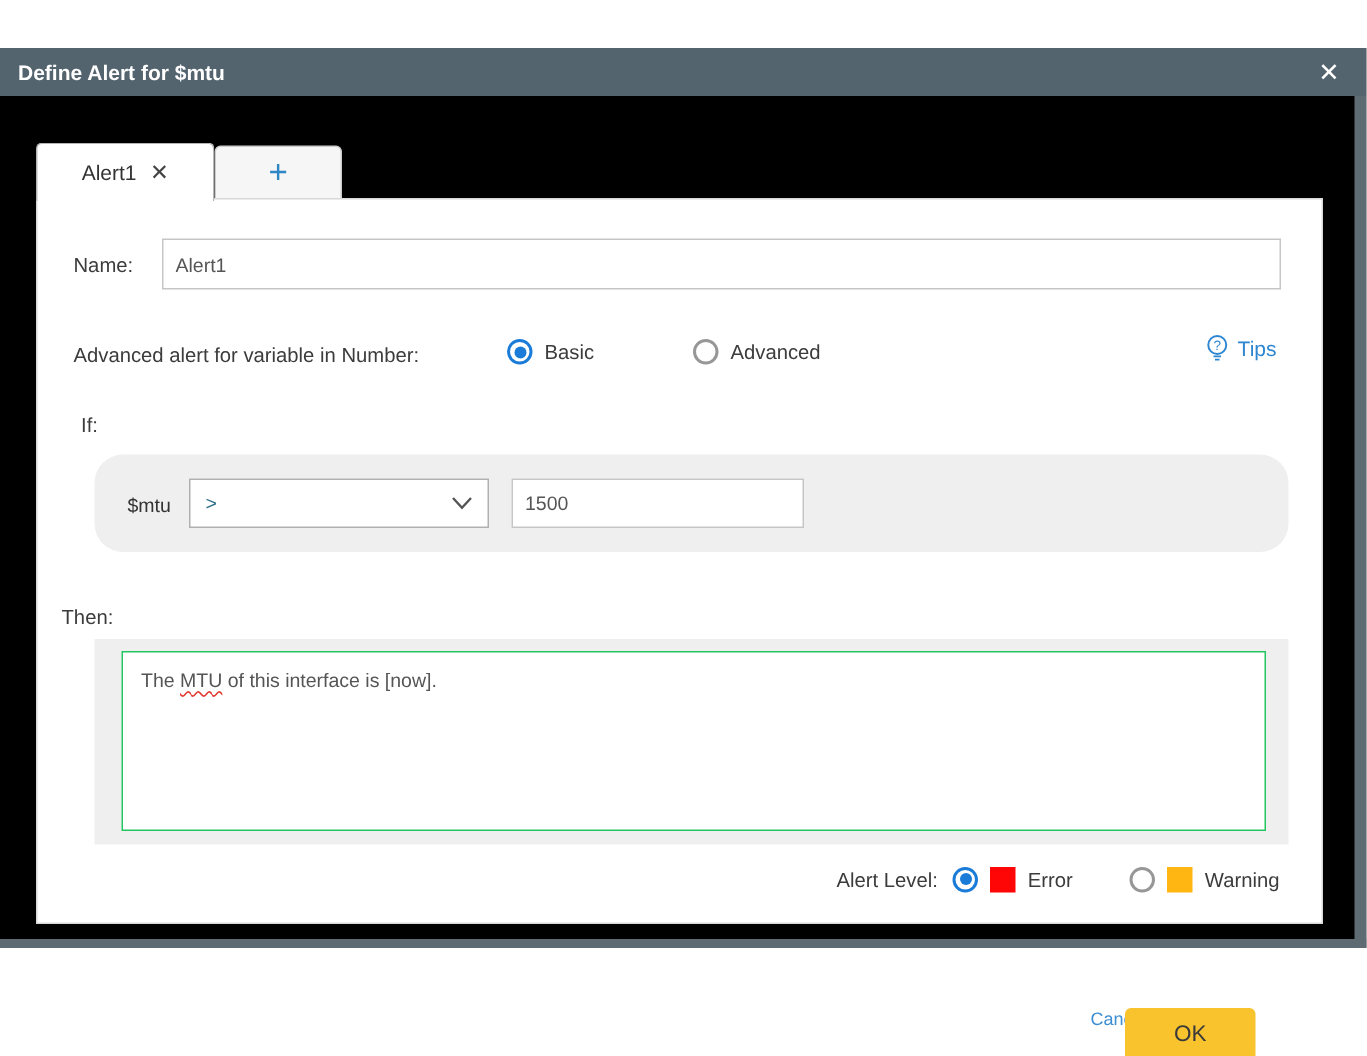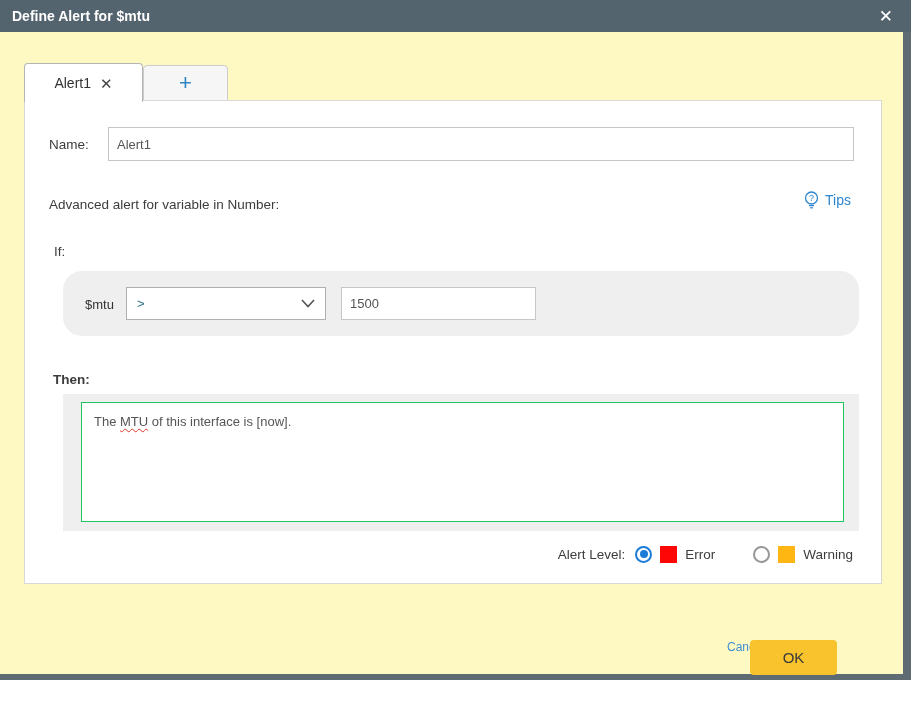--- a/index.html
+++ b/index.html
@@ -5,22 +5,23 @@
   * { box-sizing: border-box; margin: 0; padding: 0; }
   html,body { width: 911px; height: 704px; }
   body {
     font-family: "Liberation Sans", sans-serif;
     background: #fff;
     color: #333;
     overflow: hidden;
   }
   .dialog {
     position: relative;
-    width: 911px; height: 680px;
-    background: #fef9c3;
+    width: 911px; height: 600px;
+    background: #000000;
+    margin-top: 32px;
   }
   
   .backdrop-right { position: absolute; top: 32px; right: 0; width: 8px; bottom: 0; background: #5f6b73; }
   .backdrop-bottom { position: absolute; left: 0; right: 0; bottom: 0; height: 6px; background: #5f6b73; }
 
   
   .titlebar {
     position: absolute; top: 0; left: 0; width: 911px; height: 32px;
     background: #54646e; color: #fff;
     display: flex; align-items: center;
@@ -148,20 +149,26 @@
   <div class="tab tab-plus">
     <span>+</span>
   </div>
 
   <div class="panel">
 
     <span class="lbl" style="left:24px; top:36px;">Name:</span>
     <input class="text-input" style="left: 83px; top: 26px; width: 746px; height: 34px;" value="Alert1">
 
     <span class="lbl" style="left:24px; top:96px;">Advanced alert for variable in Number:</span>
+    <div class="mode-row" style="left:313px; top:93px; position:absolute;">
+      <span class="radio selected"></span>
+      <span class="opt-label mr24">Basic</span>
+      <span class="radio" style="margin-left:42px;"></span>
+      <span class="opt-label">Advanced</span>
+    </div>
 
     <div class="tips" style="top:90px;">
       <svg width="17" height="18" viewBox="0 0 17 18">
         <circle cx="8.5" cy="7" r="6" fill="none" stroke="#2e86d1" stroke-width="1.3"></circle>
         <text x="8.5" y="10.2" font-size="9" fill="#2e86d1" text-anchor="middle" font-family="Liberation Sans, sans-serif">?</text>
         <line x1="6" y1="14.6" x2="11" y2="14.6" stroke="#2e86d1" stroke-width="1.2"></line>
         <line x1="7" y1="16.8" x2="10" y2="16.8" stroke="#2e86d1" stroke-width="1.2"></line>
       </svg>
       <span>Tips</span>
     </div>
@@ -173,21 +180,21 @@
         <span class="op">&gt;</span>
         <span class="chev">
           <svg width="14" height="9" viewBox="0 0 14 9">
               <polyline points="1,1 7,7.5 13,1" fill="none" stroke="#555" stroke-width="1.6"></polyline>
             </svg>
         </span>
       </div>
       <input class="text-input value-input" value="1500" style="">
     </div>
 
-    <span class="lbl" style="left:28px; top:271px;font-weight:bold;">Then:</span>
+    <span class="lbl" style="left:16px; top:271px;">Then:</span>
     <div class="gray-panel then-panel" style="left:38px; top:293px;">
       <div class="fake-textarea"><span>The </span><span class="misspelled">MTU</span><span> of this interface is [now].</span></div>
     </div>
 
     <div class="alert-level-row" style="top:443px; right:28px; position:absolute;">
       <span class="mr10">Alert Level:</span>
       <span class="radio selected mr8"></span>
       <span class="swatch swatch-error mr8"></span>
       <span class="mr24">Error</span>
       <span class="radio mr8" style="margin-left:14px;"></span>

